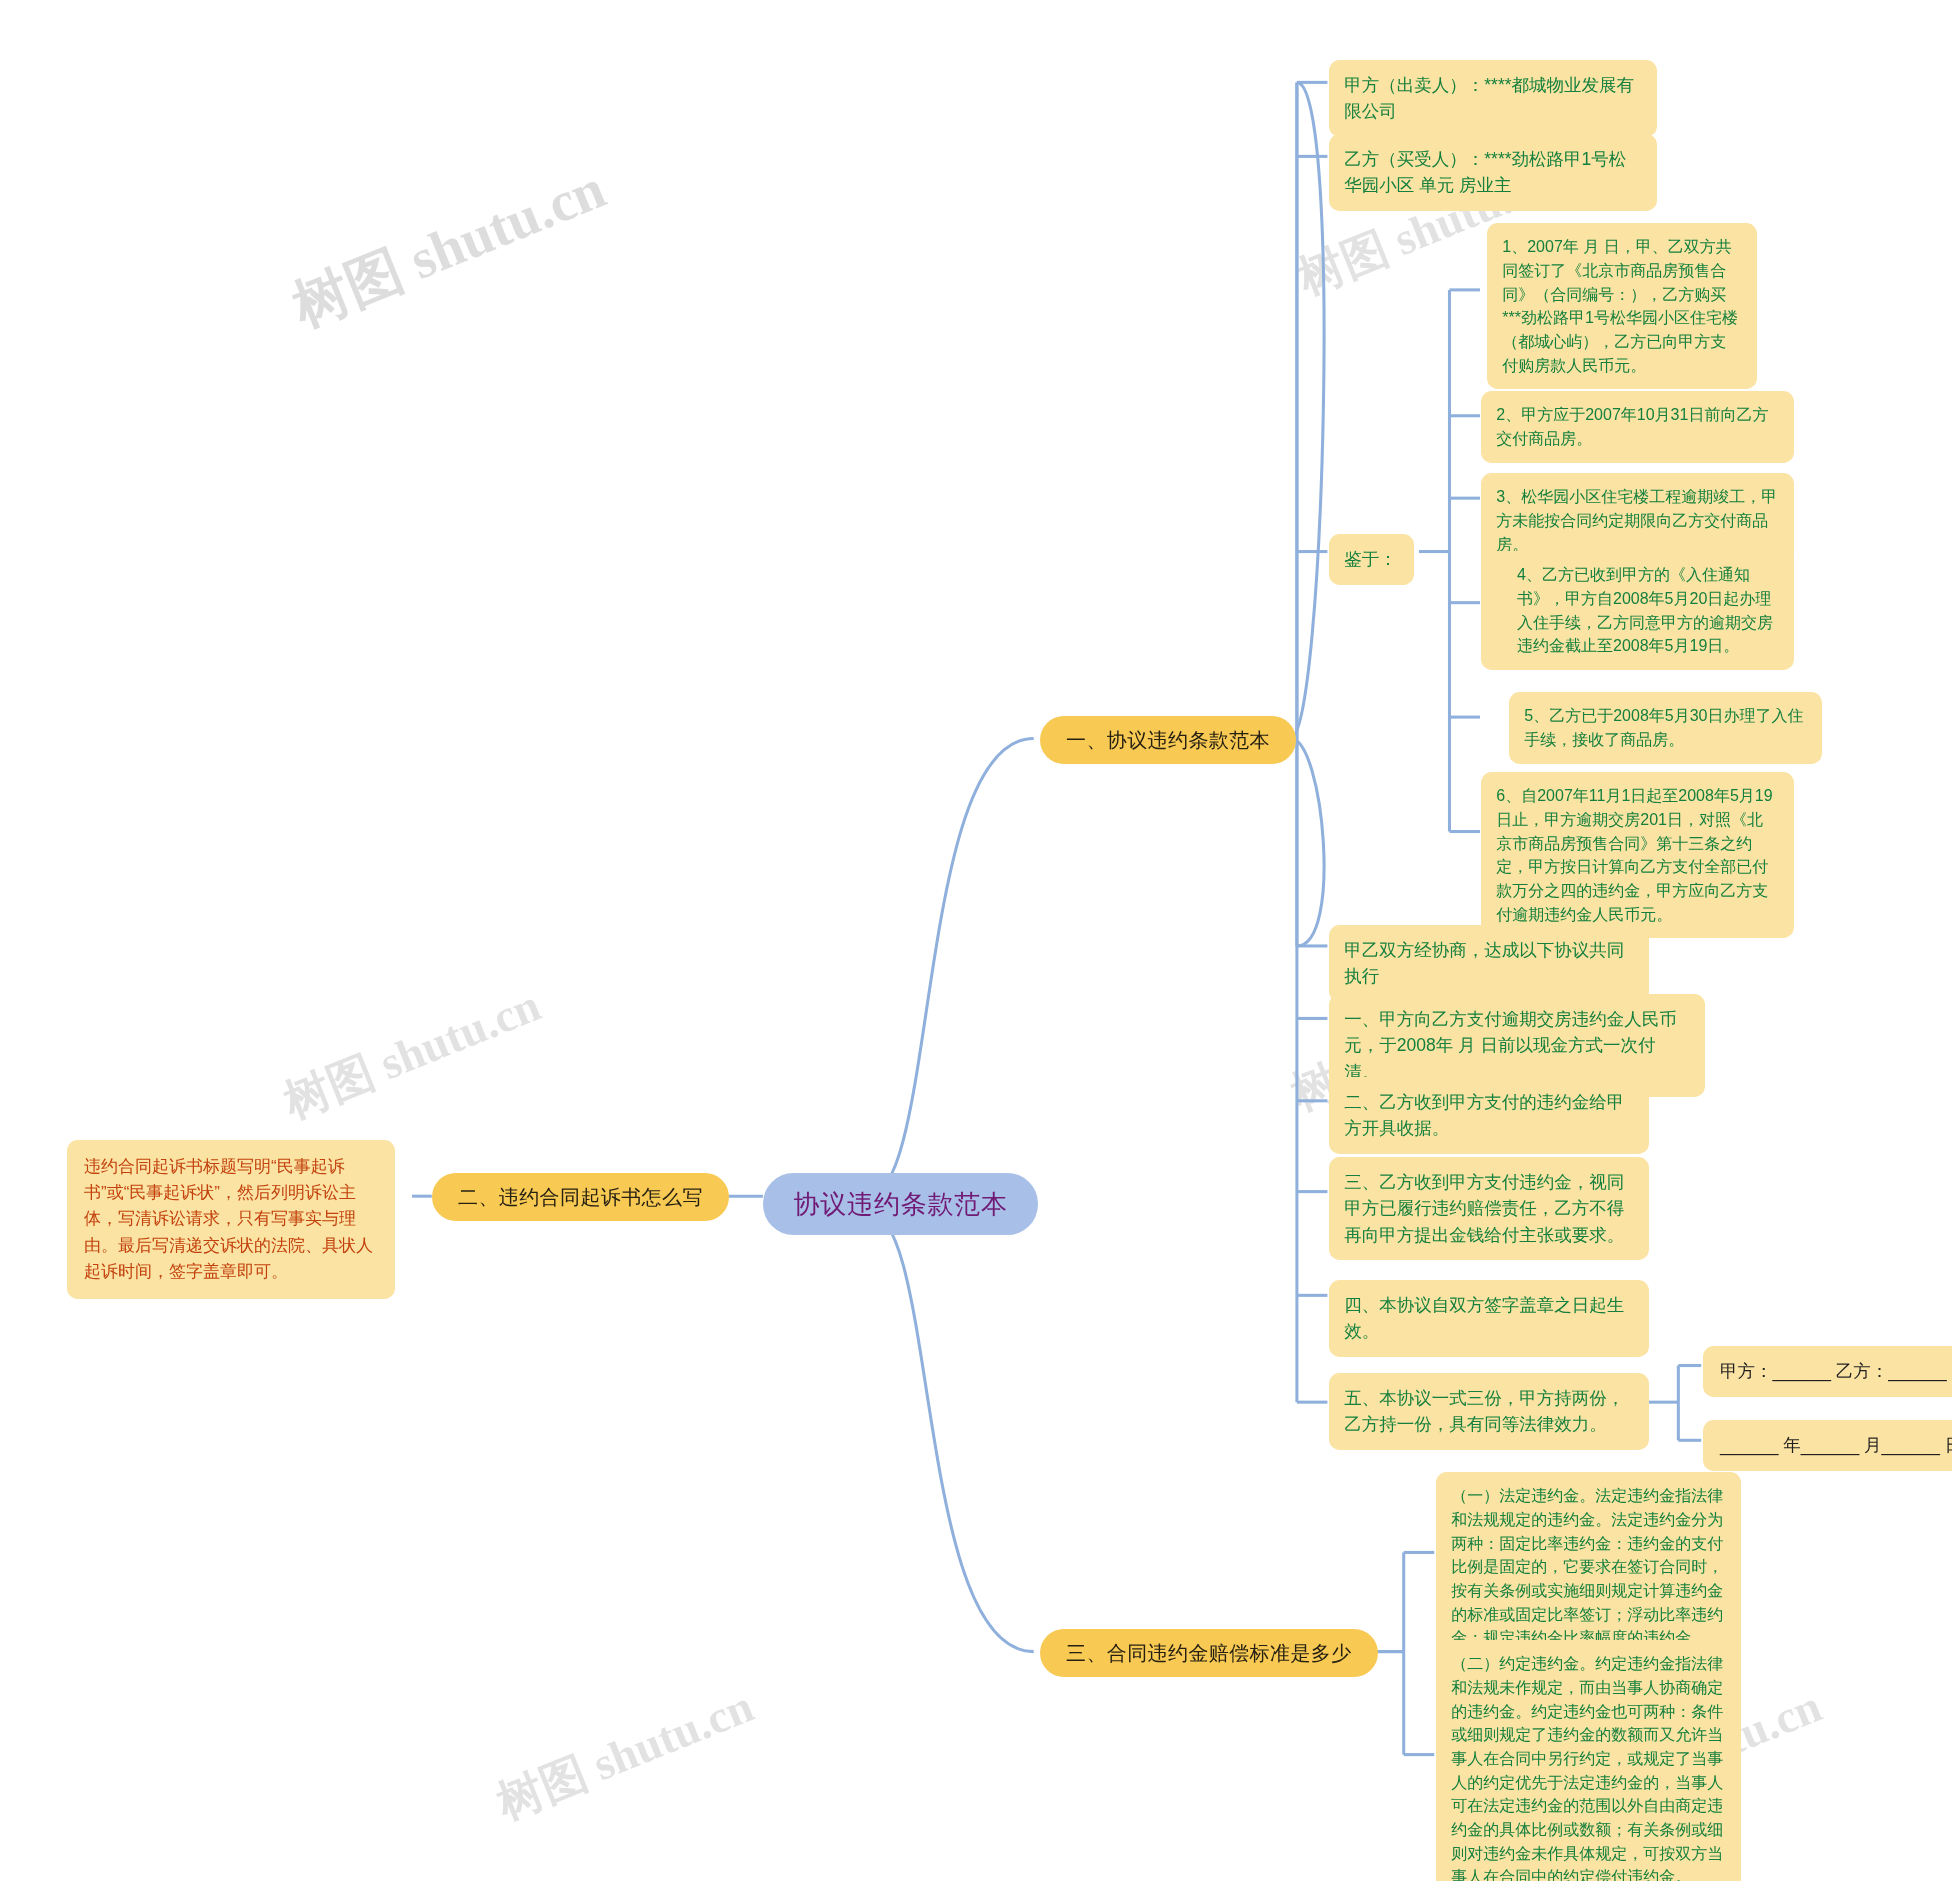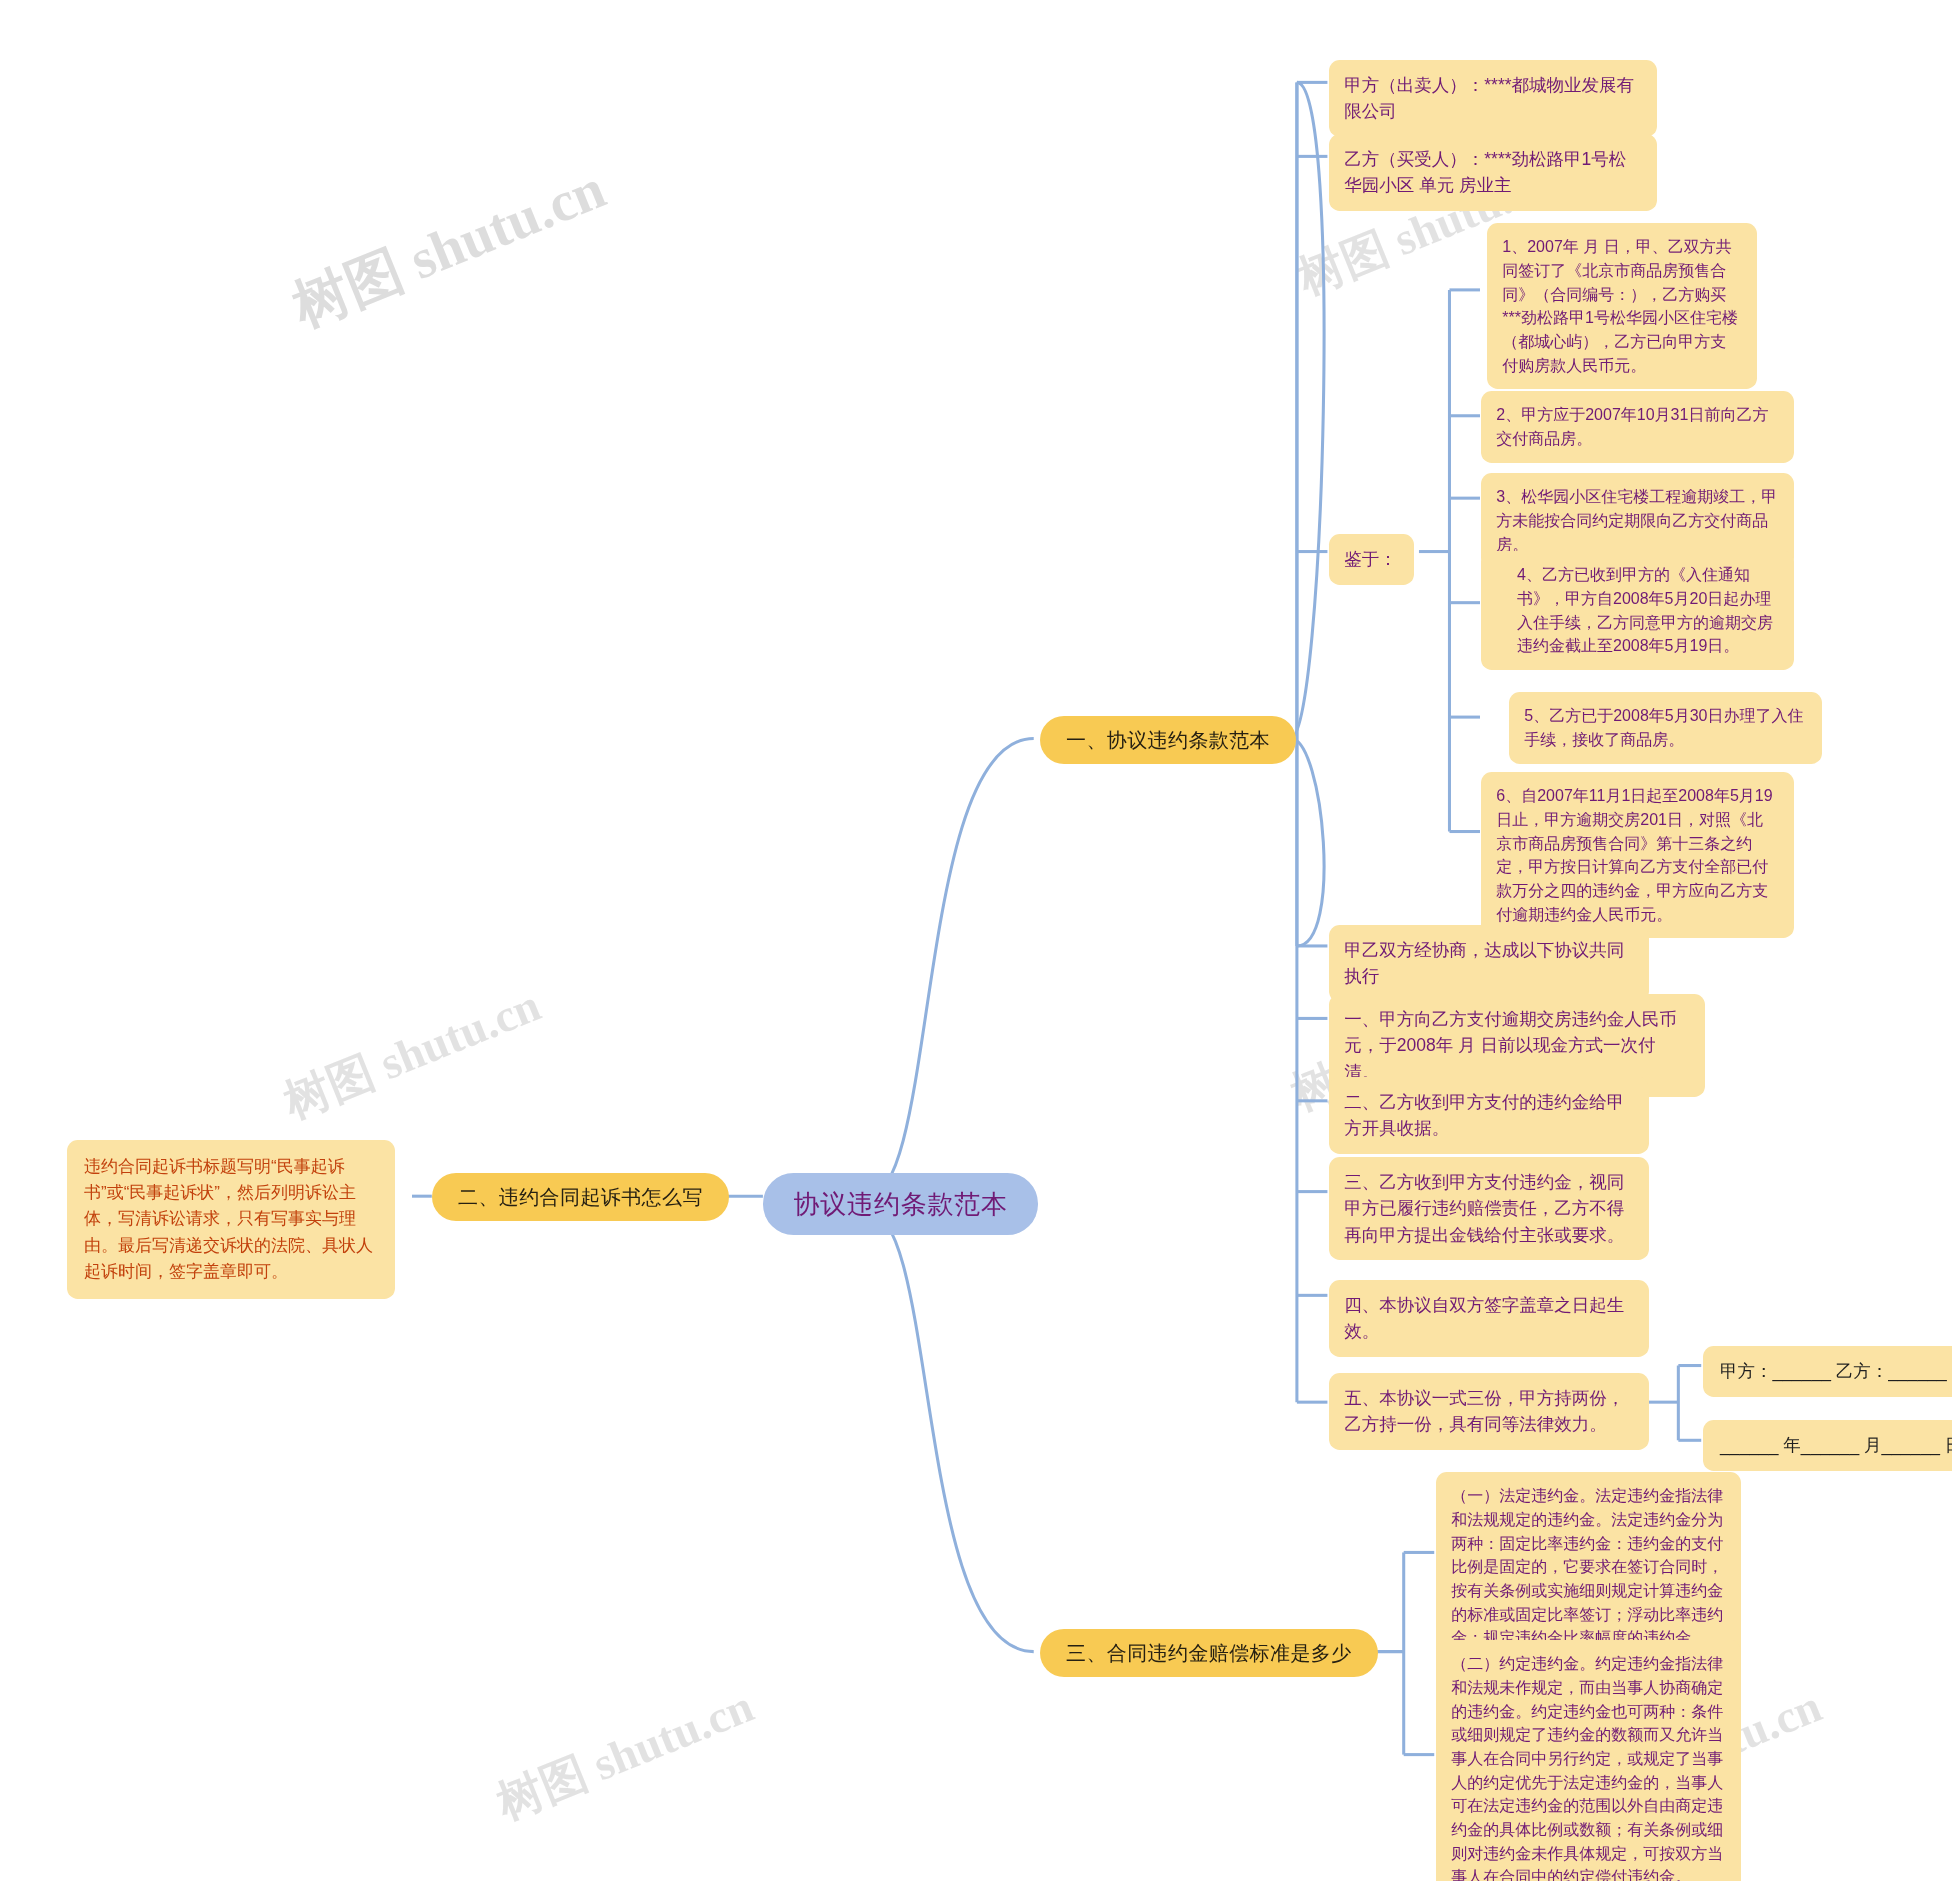--- a/index.html
+++ b/index.html
@@ -22,21 +22,21 @@
   
   .branch{
     background:#f8ca53;border-radius:26px;
     padding:10.7px 26px;font-size:20px;color:#262012;
     white-space:nowrap;letter-spacing:0.4px;
   }
   
   .leaf{
     background:#fbe3a4;border-radius:10.7px;
     padding:12.2px 15.3px;font-size:17.5px;line-height:1.5;
-    color:#701a75;
+    color:#15803d;
   }
   .leaf.tiny{font-size:16px;line-height:1.48;}
   .note{
     background:#fbe3a4;border-radius:10.7px;padding:13.7px 17px;
     font-size:17px;line-height:1.55;color:#c2410c;
   }
   .sig{
     background:#fbe3a4;border-radius:10.7px;padding:12.2px 17px;
     font-size:17.5px;line-height:1.5;color:#1f1f1f;white-space:nowrap;
   }

